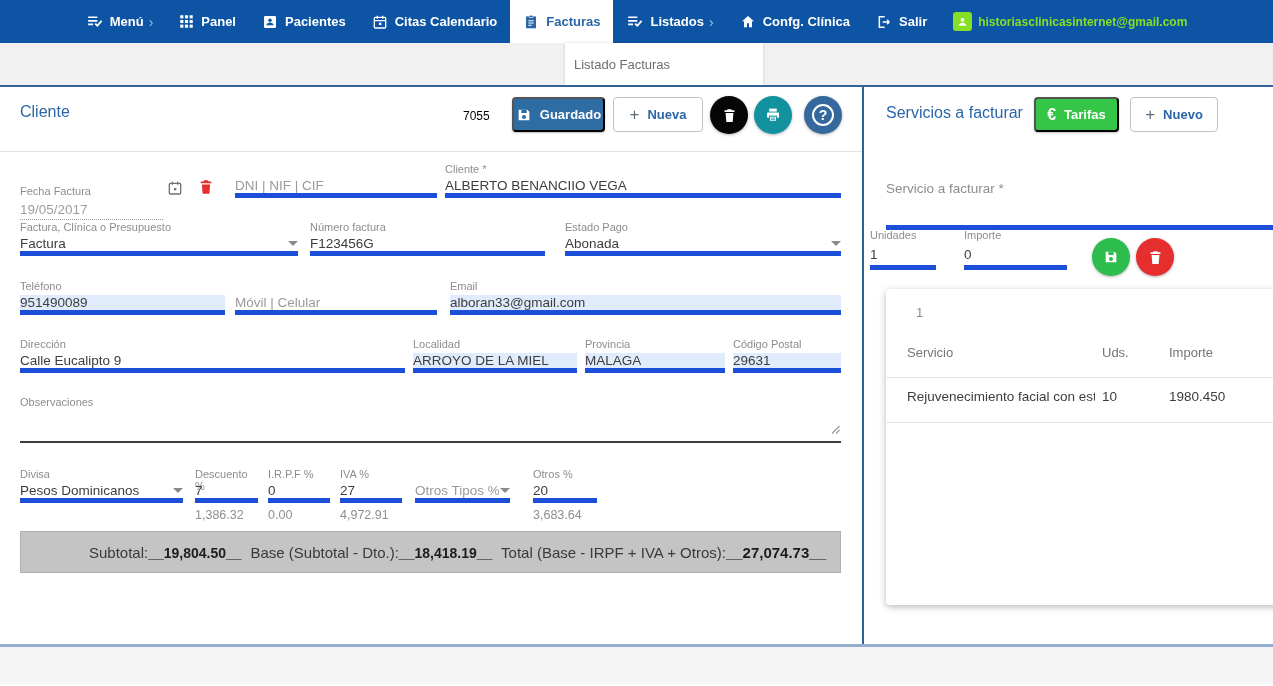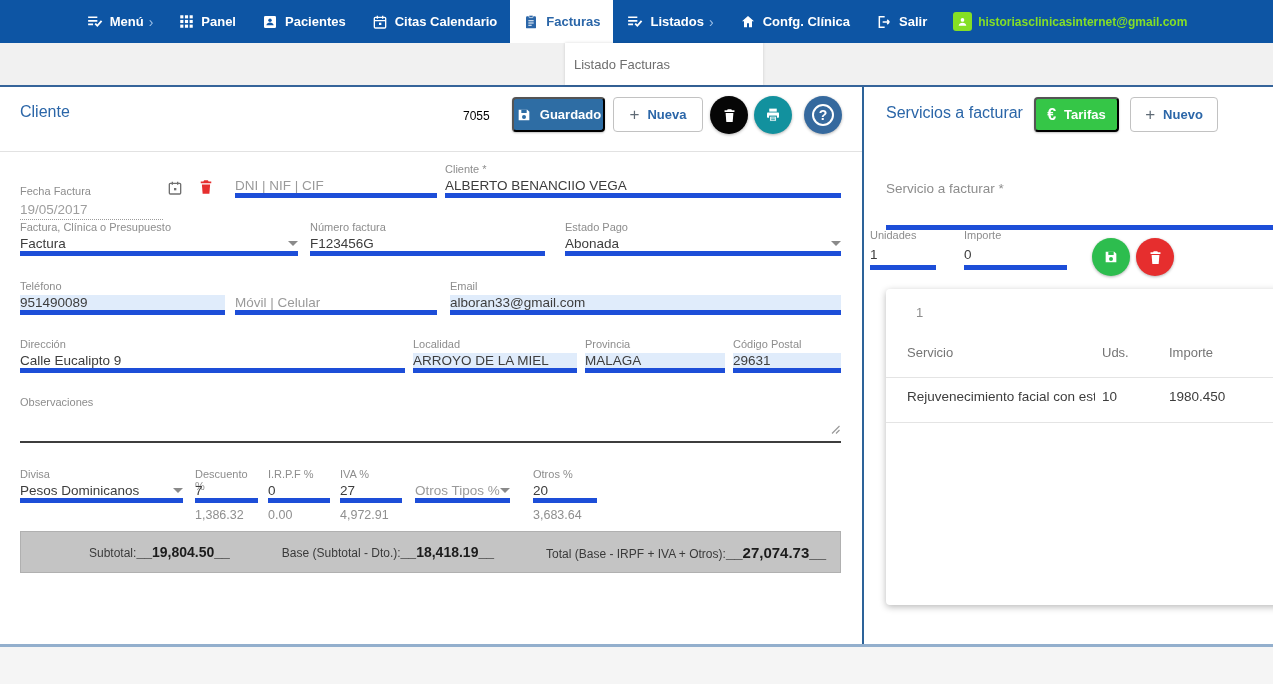--- a/index.html
+++ b/index.html
@@ -81,21 +81,21 @@
                        background:transparent; font:13.5px "Liberation Sans",sans-serif; }
   .resize-h { position:absolute; right:1px; bottom:3px; }
 
   .computed { position:absolute; font-size:12.5px; color:#8f8f8f; }
 
   
   .totals { position:absolute; left:20px; top:444px; width:821px; height:42px;
             background:#c4c4c4; border:1px solid #b0b0b0; display:flex; align-items:center;
             justify-content:space-between; padding:0 14px 0 68px; }
   .tot-group { display:flex; align-items:baseline; }
-  .tot-label { font-size:12px; color:#3a3a3a; }
+  .tot-label { font-size:15px; color:#3a3a3a; }
   .tot-val { font-size:14px; font-weight:700; color:#1c1c1c; }
   .tot-val.big { font-size:15px; }
 
   
   .svc-card { position:absolute; left:22px; top:202px; width:500px; height:316px;
               background:#fff; border-radius:4px; box-shadow:0 2px 7px rgba(0,0,0,.28); }
   .svc-page { position:absolute; left:30px; top:16px; font-size:13px; color:#8d8d8d; }
   .svc-head { position:absolute; top:56px; font-size:13px; color:#757575; }
   .svc-cell { position:absolute; top:100px; font-size:13.5px; color:#3d3d3d; white-space:nowrap; }
   .svc-line { position:absolute; left:0; right:0; height:1px; background:#e4e4e4; }

